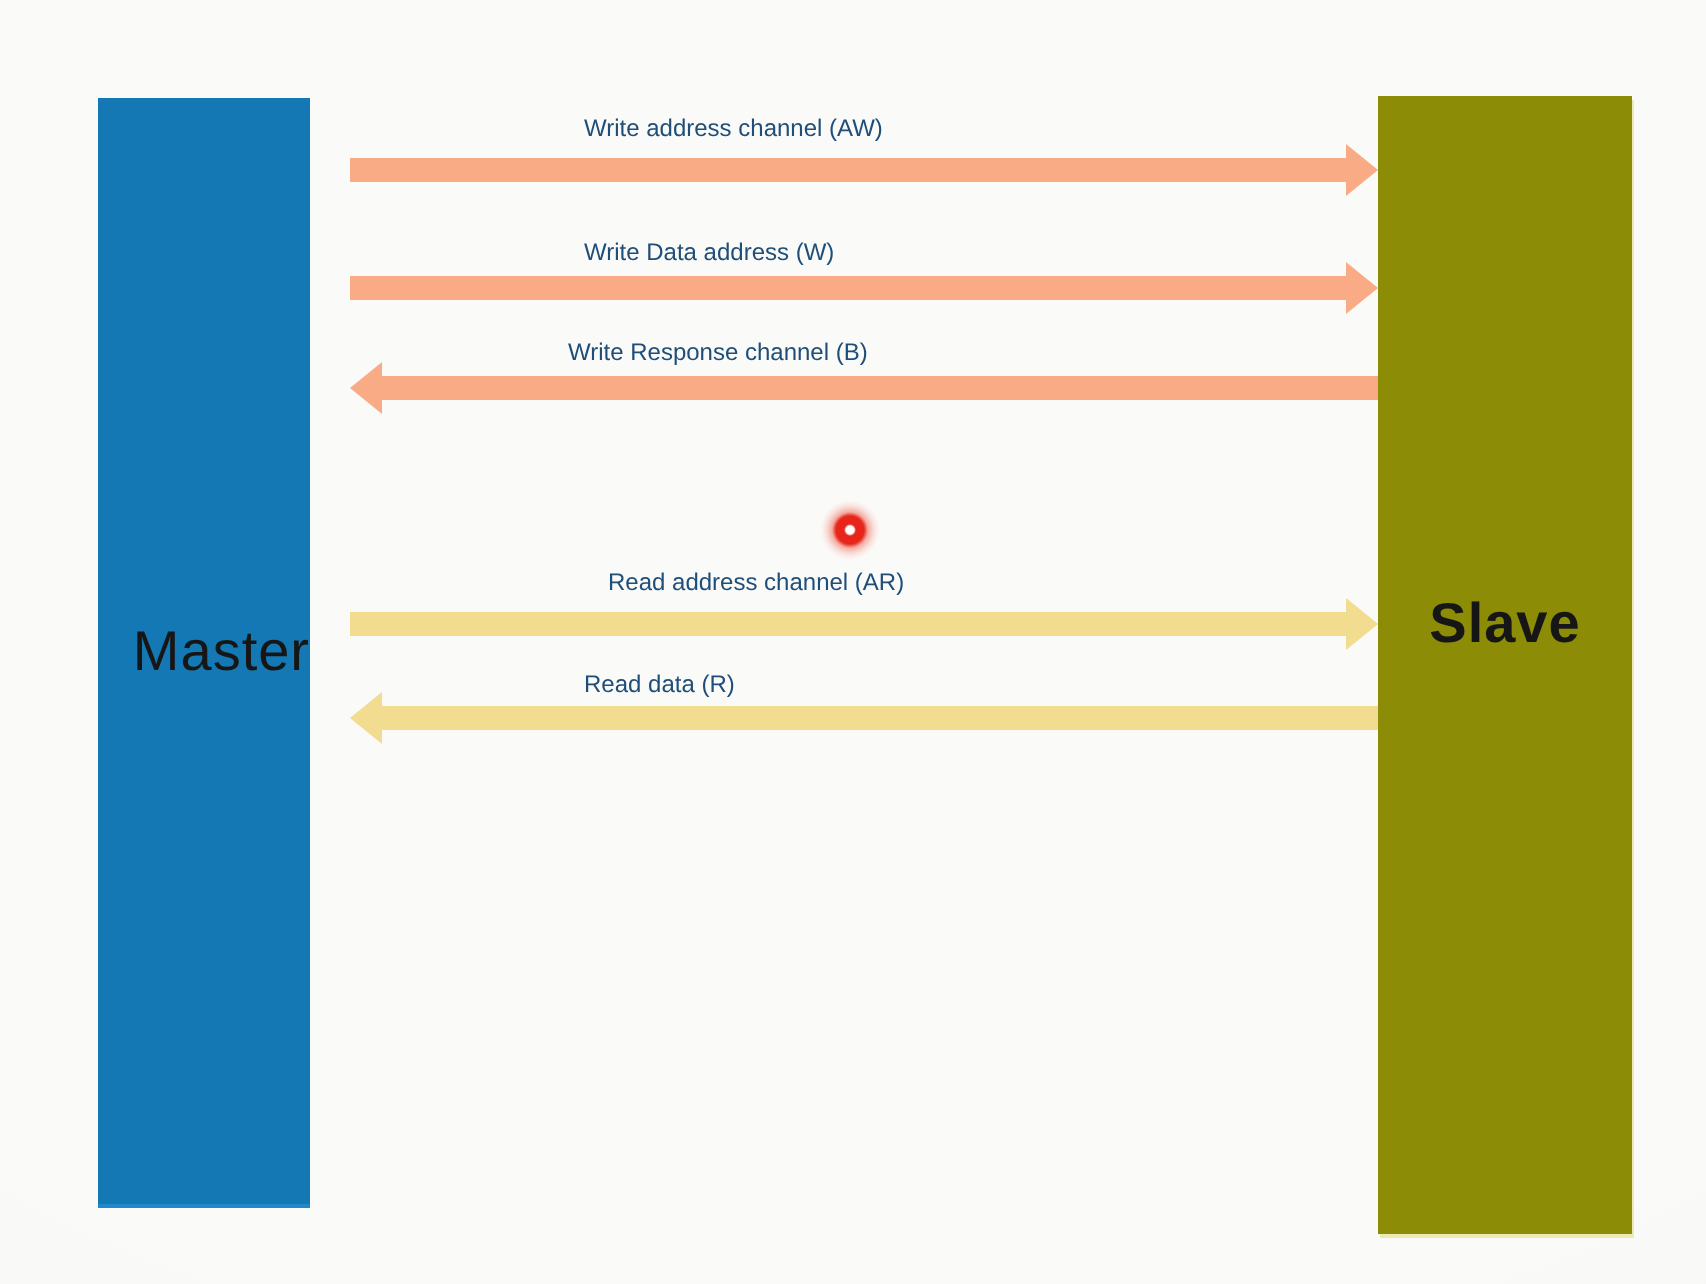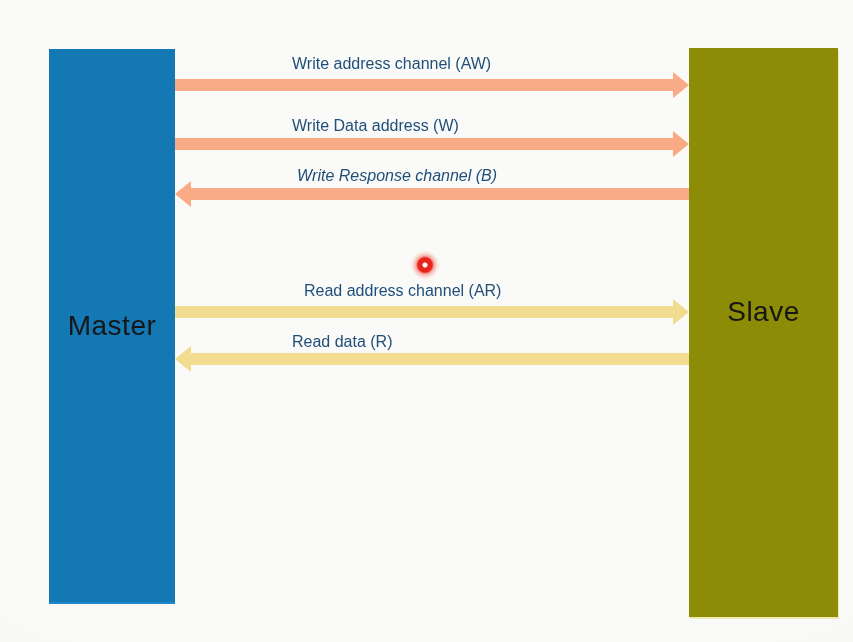--- a/index.html
+++ b/index.html
@@ -21,43 +21,45 @@
     position: absolute;
     display: flex;
     align-items: center;
     justify-content: center;
     color: var(--block-text);
     font-size: 28px;
     letter-spacing: 0.5px;
   }
   .block.master {
     left: 49px; top: 49px;
-    width: 126px; height: 553px;
+    width: 106px; height: 553px;
     background: var(--master-block);
     border-bottom: 2px solid #2089cc;
+    justify-content: flex-end;
   }
   .block.slave {
     left: 689px; top: 48px;
-    width: 149px; height: 569px;
+    width: 127px; height: 569px;
     background: var(--slave-block);
     box-shadow: 1px 2px 0 0 #ecebb4;
+    font-weight: bold;
   }
   .block.slave .block-label { margin-top: -42px; } 
 
   
   .channel-label {
     position: absolute;
     color: var(--label-text);
-    font-size: 16px;
+    font-size: 12px;
     line-height: 22px;
     white-space: nowrap;
   }
   .label-aw { left: 292px; top: 53px; }
   .label-w  { left: 292px; top: 115px; }
-  .label-b  { left: 297px; top: 165px; font-style: italic; }
+  .label-b  { left: 284px; top: 165px; }
   .label-ar { left: 292px; top: 280px; margin-left: 12px; }
   .label-r  { left: 292px; top: 331px; }
 
   
   .arrow {
     position: absolute;
     left: 175px;
     width: 514px;
     height: 26px;
   }

